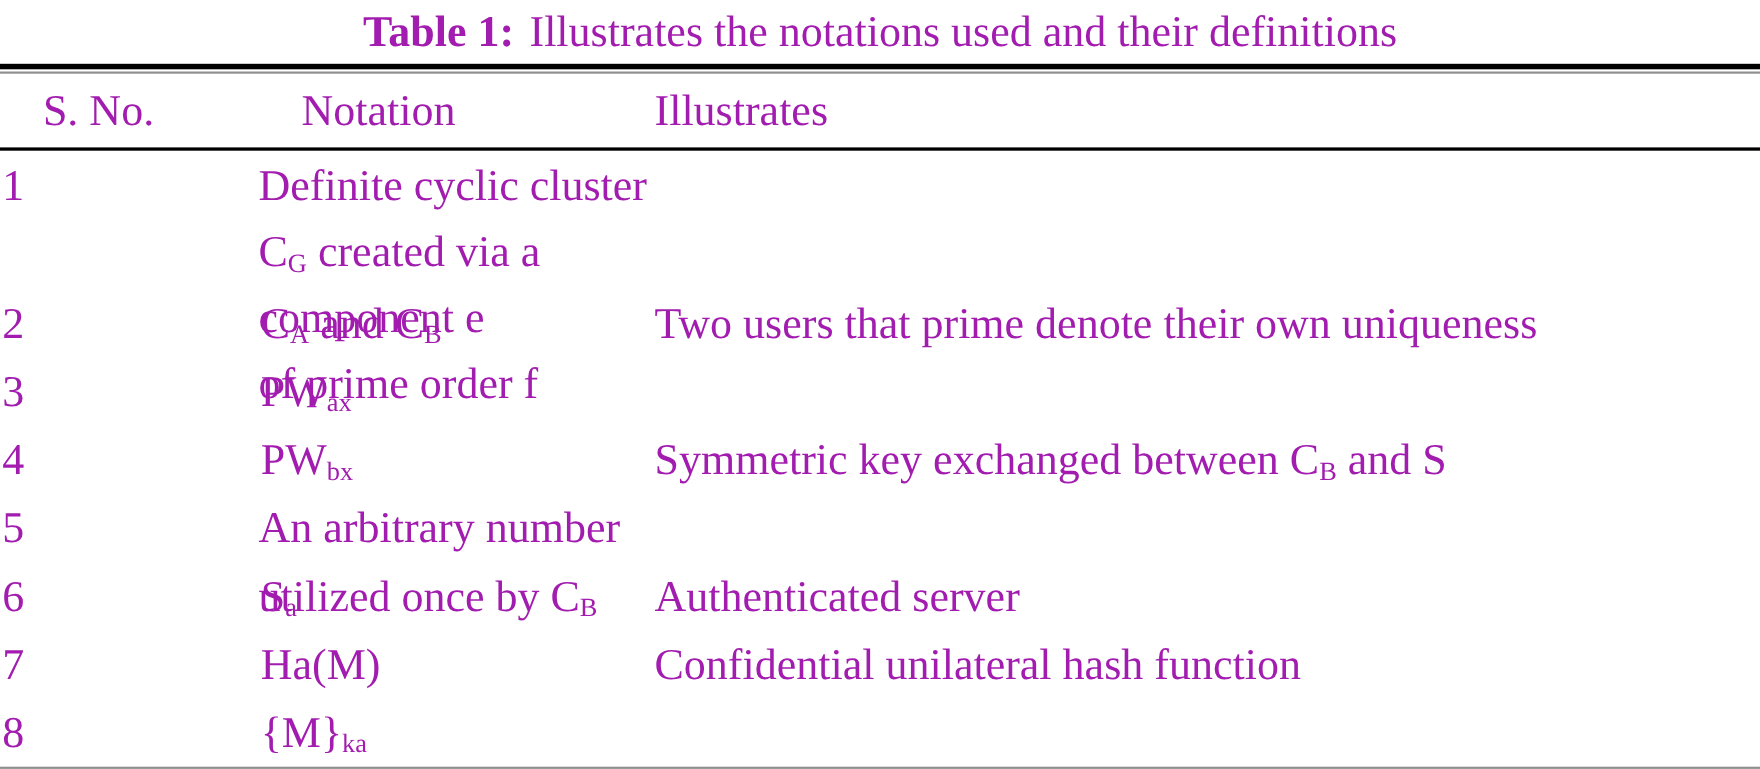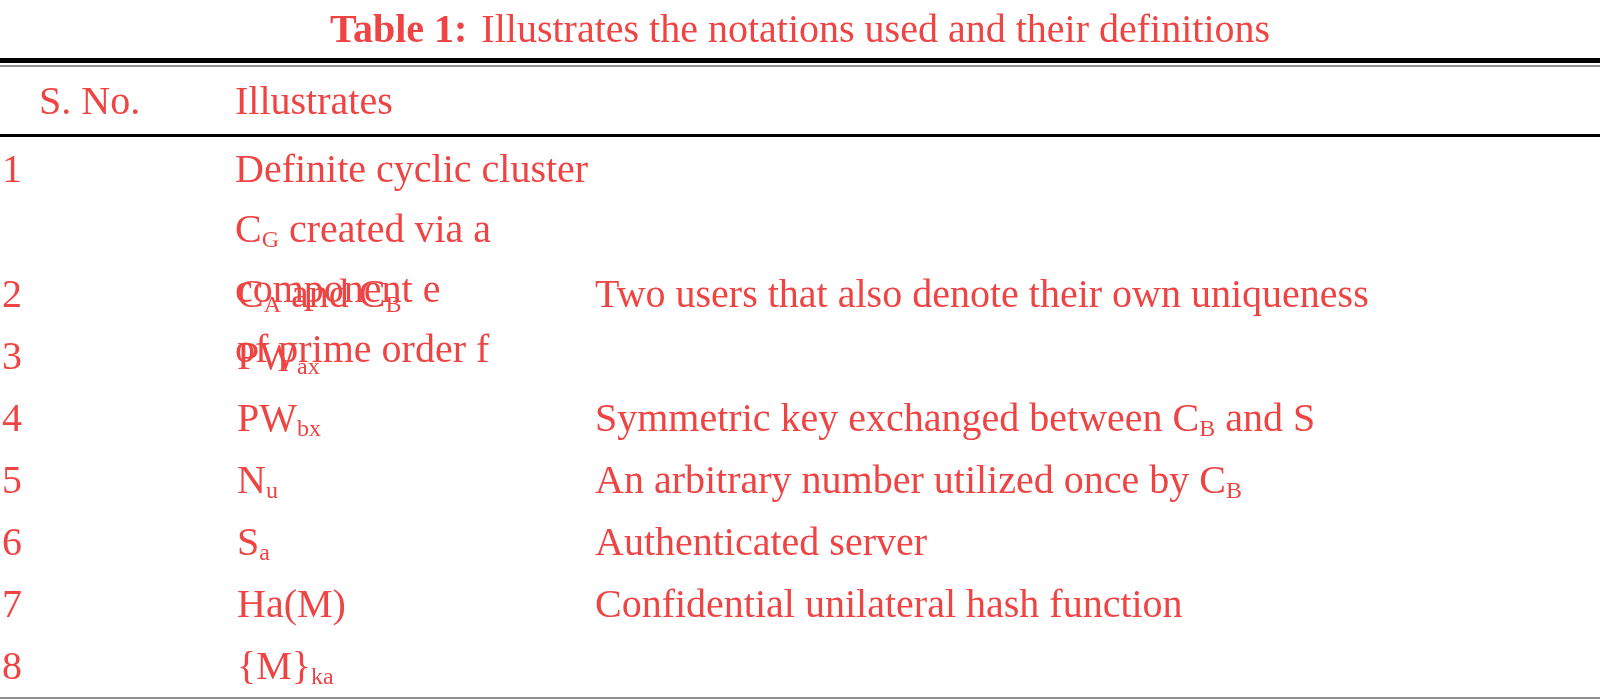--- a/index.html
+++ b/index.html
@@ -6,21 +6,21 @@
     margin: 0;
     padding: 0;
     background: #ffffff;
   }
   .page {
     position: relative;
     width: 1600px;
     height: 699px;
     overflow: hidden;
     background: #ffffff;
-    color: #ef4444;
+    color: #a21caf;
     font-family: "Liberation Serif", "DejaVu Serif", serif;
     font-size: 40px;
     box-sizing: border-box;
   }
   .caption {
     height: 58px;
     text-align: center;
     line-height: 58px;
     white-space: nowrap;
   }
@@ -90,50 +90,50 @@
 <div class="page">
 
   <div class="caption">
     <span class="caption-label">Table 1:</span><span>Illustrates the notations used and their definitions</span>
   </div>
 
   <div class="double-rule-top"></div>
 
   <div class="grid-row header-row">
     <div class="cell">S. No.</div>
+    <div class="cell">Notation</div>
     <div class="cell def">Illustrates</div>
   </div>
 
   <div class="mid-rule"></div>
 
   <div class="grid-row body-row tall">
     <div class="cell">1</div>
     <div class="cell def">Definite cyclic cluster C<sub>G</sub> created via a component e<br>of prime order f</div>
   </div>
 
   <div class="grid-row body-row">
     <div class="cell">2</div>
     <div class="cell">C<sub>A</sub> and C<sub>B</sub></div>
-    <div class="cell def">Two users that also denote their own uniqueness</div>
+    <div class="cell def">Two users that prime denote their own uniqueness</div>
   </div>
 
   <div class="grid-row body-row">
     <div class="cell">3</div>
     <div class="cell">PW<sub>ax</sub></div>
   </div>
 
   <div class="grid-row body-row">
     <div class="cell">4</div>
     <div class="cell">PW<sub>bx</sub></div>
     <div class="cell def">Symmetric key exchanged between C<sub>B</sub> and S</div>
   </div>
 
   <div class="grid-row body-row">
     <div class="cell">5</div>
-    <div class="cell">N<sub>u</sub></div>
     <div class="cell def">An arbitrary number utilized once by C<sub>B</sub></div>
   </div>
 
   <div class="grid-row body-row">
     <div class="cell">6</div>
     <div class="cell">S<sub>a</sub></div>
     <div class="cell def">Authenticated server</div>
   </div>
 
   <div class="grid-row body-row">

